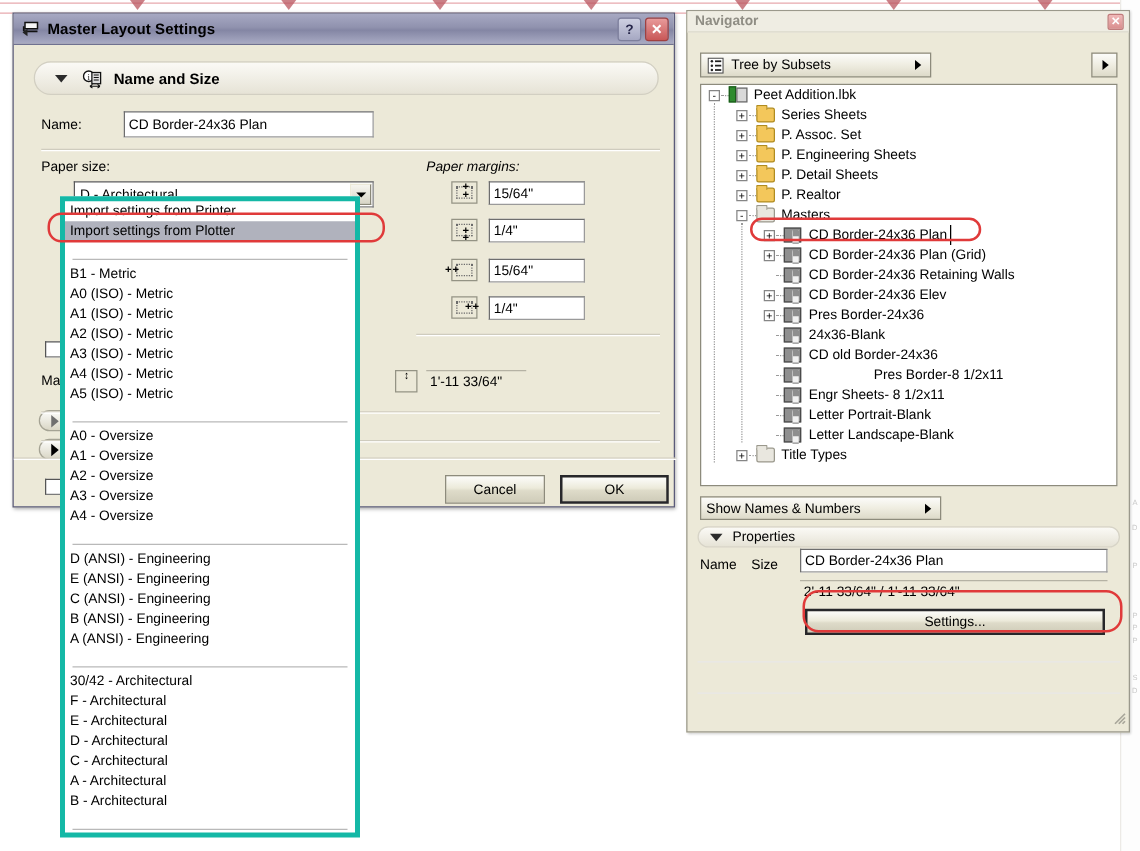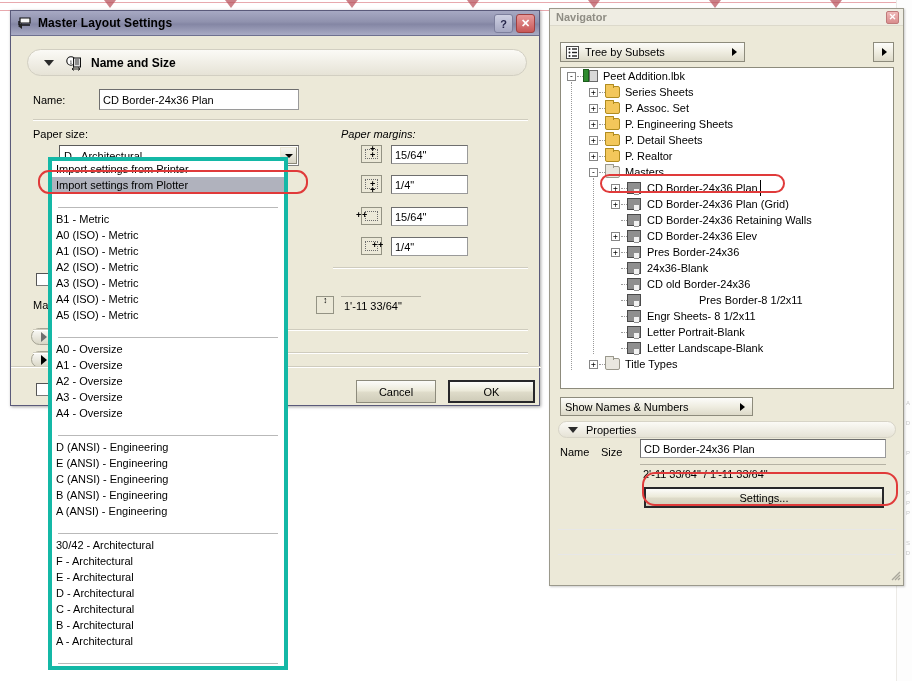--- a/index.html
+++ b/index.html
@@ -413,22 +413,22 @@
       <div class="dd-item">C (ANSI) - Engineering</div>
       <div class="dd-item">B (ANSI) - Engineering</div>
       <div class="dd-item">A (ANSI) - Engineering</div>
       <div class="dd-gap"></div>
       <div class="dd-rule"></div>
       <div class="dd-item">30/42 - Architectural</div>
       <div class="dd-item">F - Architectural</div>
       <div class="dd-item">E - Architectural</div>
       <div class="dd-item">D - Architectural</div>
       <div class="dd-item">C - Architectural</div>
+      <div class="dd-item">A - Architectural</div>
       <div class="dd-item">B - Architectural</div>
-      <div class="dd-item">A - Architectural</div>
       <div class="dd-gap"></div>
       <div class="dd-rule"></div>
       <div class="dd-item">Custom</div>
     </div>
   <div class="anno-rect" style="left:38px;top:170px;width:270px;height:24px;"></div>
 
   <div id="navigator">
     <div id="nav-title">
       <span class="n-text">Navigator</span>
       <span class="n-close">✕</span>

